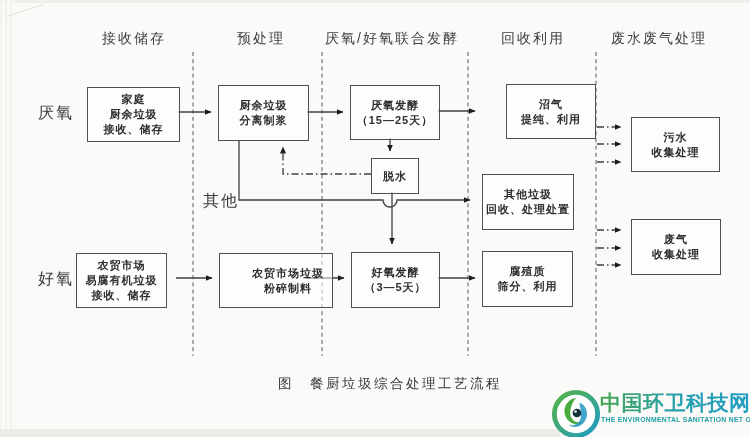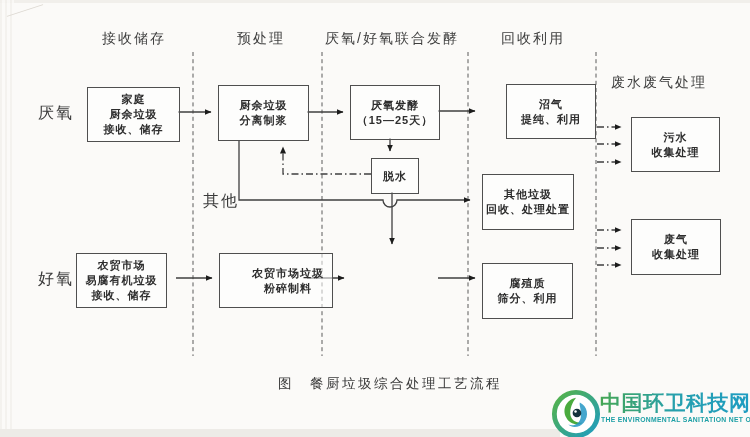--- a/index.html
+++ b/index.html
@@ -77,21 +77,21 @@
     <path class="wire dashdot" d="M597 162 H621" marker-end="url(#arw)"></path>
     <path class="wire dashdot" d="M597 230 H621" marker-end="url(#arw)"></path>
     <path class="wire dashdot" d="M597 248 H621" marker-end="url(#arw)"></path>
     <path class="wire dashdot" d="M597 265 H621" marker-end="url(#arw)"></path>
   </svg>
 
   <div class="col-header" style="left:84px;width:100px;">接收储存</div>
   <div class="col-header" style="left:211px;width:100px;">预处理</div>
   <div class="col-header" style="left:312px;width:160px;">厌氧/好氧联合发酵</div>
   <div class="col-header" style="left:483px;width:100px;">回收利用</div>
-  <div class="col-header" style="left:599px;width:120px;margin-top:44px;">废水废气处理</div>
+  <div class="col-header" style="left:599px;width:120px;">废水废气处理</div>
 
   <div class="row-label" style="left:38px;top:103px;">厌氧</div>
   <div class="row-label" style="left:38px;top:269px;">好氧</div>
   <div class="row-label" style="left:203px;top:191px;">其他</div>
 
   <div class="fbox" style="left:87px;top:87px;width:91px;height:53px;">
     <span>家庭</span>
     <span>厨余垃圾</span>
     <span>接收、储存</span>
   </div>
@@ -129,22 +129,26 @@
     <span>农贸市场</span>
     <span>易腐有机垃圾</span>
     <span>接收、储存</span>
   </div>
 
   <div class="fbox" style="left:219px;top:253px;width:88px;height:53px;padding-left:24px;">
     <span>农贸市场垃圾</span>
     <span>粉碎制料</span>
   </div>
 
+  <div class="fbox" style="left:351px;top:252px;width:87px;height:54px;">
+    <span>好氧发酵</span>
+    <span>（3—5天）</span>
+  </div>
 
-  <div class="fbox" style="left:482px;top:263px;width:89px;height:54px;">
+  <div class="fbox" style="left:482px;top:251px;width:89px;height:54px;">
     <span>腐殖质</span>
     <span>筛分、利用</span>
   </div>
 
   <div class="fbox" style="left:631px;top:219px;width:88px;height:54px;">
     <span>废气</span>
     <span>收集处理</span>
   </div>
 
   <div class="caption">图　餐厨垃圾综合处理工艺流程</div>

